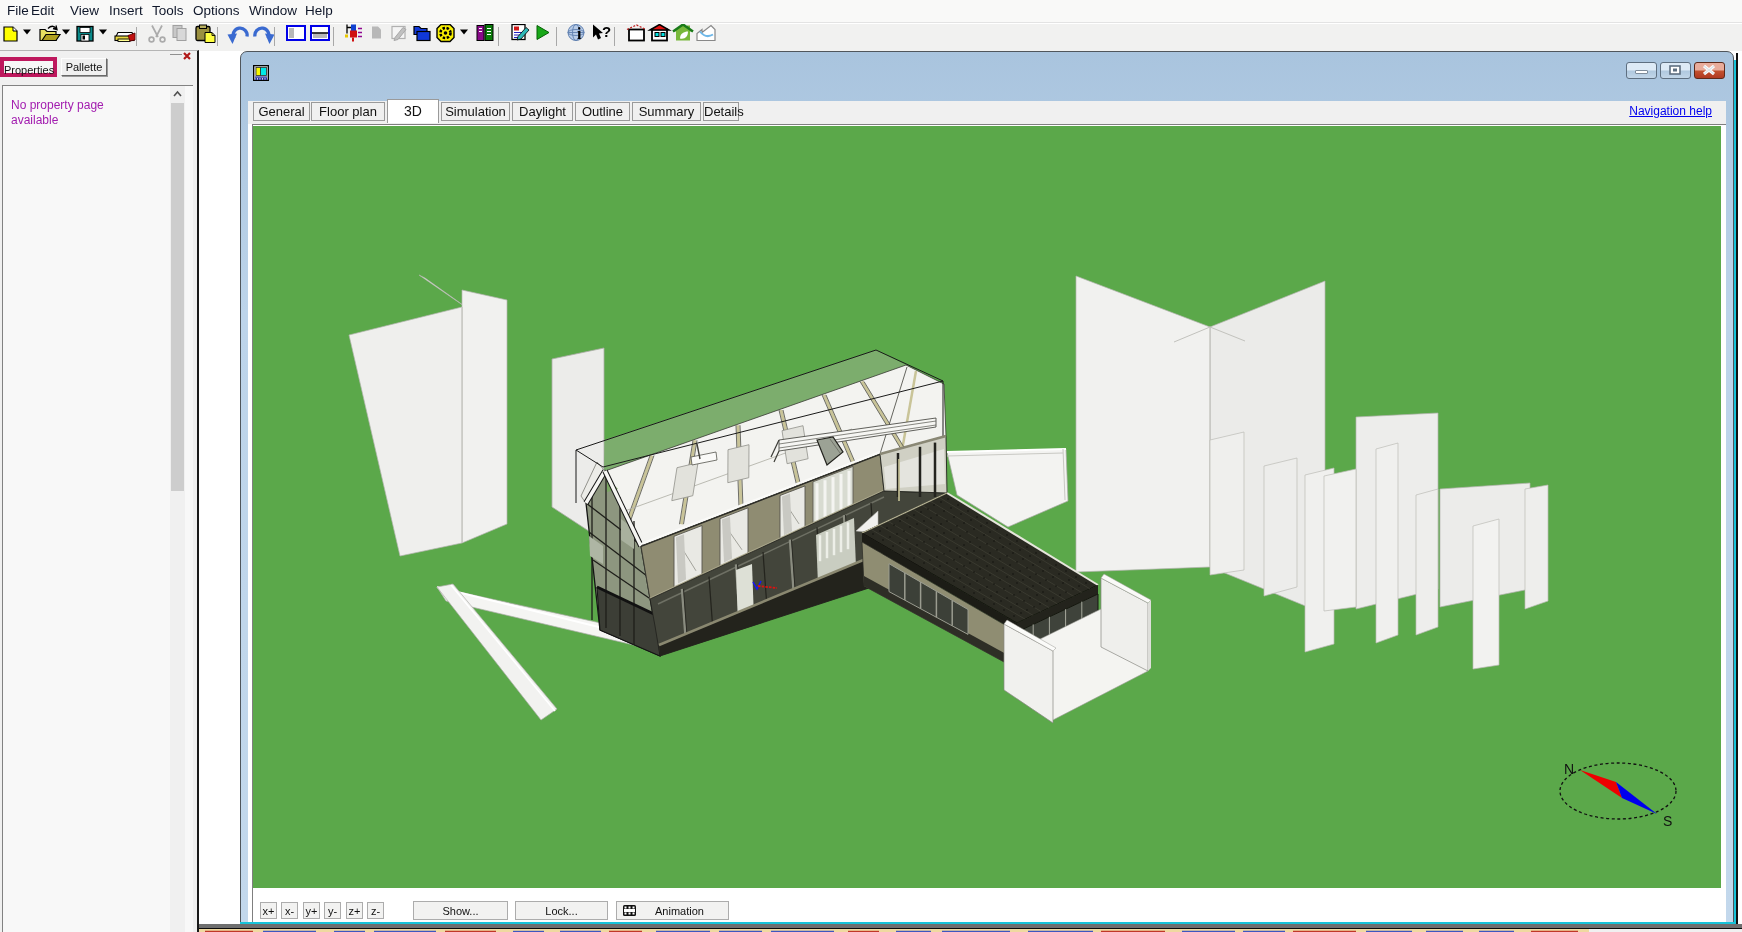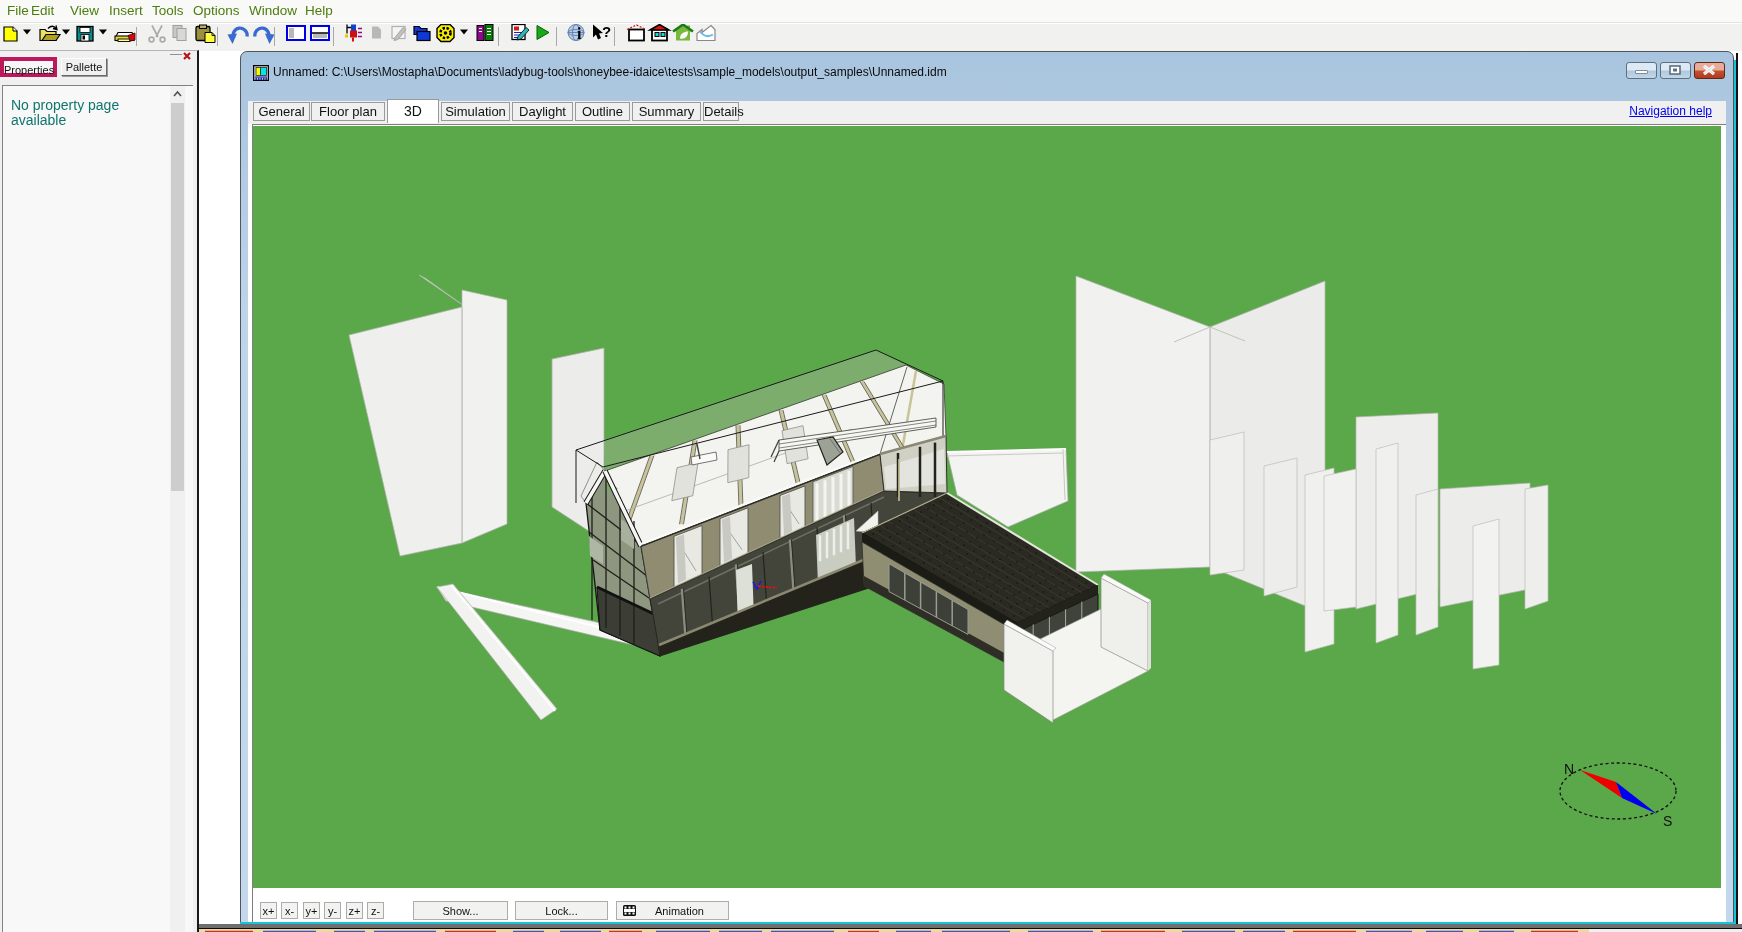--- a/index.html
+++ b/index.html
@@ -1,17 +1,17 @@
 <!DOCTYPE html>
 <html><head><meta charset="utf-8"><style>
 * { margin:0; padding:0; box-sizing:border-box; }
 html,body { width:1742px; height:932px; overflow:hidden; background:#FFFFFF;
   font-family:"Liberation Sans", sans-serif; }
 #menubar { position:absolute; left:0; top:0; width:1742px; height:23px; background:#F9F9F8;
-  border-bottom:1px solid #E3E3E3; font-size:13.5px; color:#4d7c0f; }
+  border-bottom:1px solid #E3E3E3; font-size:13.5px; color:#0f172a; }
 #menubar span { position:absolute; top:3px; }
 #toolbar { position:absolute; left:0; top:24px; width:1742px; height:27px; background:#F1F1F0; }
 #toolbar .sep { position:absolute; top:3px; width:1px; height:19px; background:#A8A8A8; }
 #panel { position:absolute; left:0; top:50px; width:199px; height:882px; background:#F0F0F0;
   border-top:1px solid #B5B5B5; border-right:2px solid #1A1A1A; }
 .tabbtn { position:absolute; font-size:11px; color:#111; text-align:center; }
 #pcontent { position:absolute; left:2px; top:34px; width:191px; height:848px; background:#F8F8F8;
   border-left:1px solid #828282; border-top:1px solid #828282; }
 #pscroll { position:absolute; right:8px; top:0px; width:15px; height:847px; background:#F0F0F0; }
 #mdi { position:absolute; left:199px; top:51px; width:1543px; height:881px; background:#FFFFFF; }
@@ -205,21 +205,21 @@
 <div id="mdi"></div>
 
 <div id="panel">
  <div style="position:absolute;left:170px;top:3px;width:12px;height:1px;background:#909090"></div>
  <svg width="10" height="10" style="position:absolute;right:4px;top:1px">
       <path d="M1,1 l6,6 M7,1 l-6,6" stroke="#B01818" stroke-width="2.2"></path>
     </svg>
  <div class="tabbtn" style="left:0px;top:6px;width:57px;height:20px;background:#F7F7F7;border:4px solid #be185d;line-height:19px">Properties</div>
  <div class="tabbtn" style="left:61px;top:7px;width:46px;height:18px;background:#F0F0F0;border:1px solid #696969;border-top-color:#FDFDFD;border-left-color:#FDFDFD;line-height:17px;box-shadow:1px 1px 0 #9a9a9a">Pallette</div>
  <div id="pcontent">
-   <div style="position:absolute;left:8px;top:12px;font-size:14px;line-height:15px;color:#0f766e">No property page<br>available</div>
+   <div style="position:absolute;left:8px;top:12px;font-size:12px;line-height:15px;color:#a21caf">No property page<br>available</div>
    <div id="pscroll">
      <div style="position:absolute;left:0;top:0;width:15px;height:17px;background:#F0F0F0">
        <svg width="15" height="17">
             <path d="M4,10 l3.5,-4 l3.5,4" fill="none" stroke="#505050" stroke-width="1.6"></path>
           </svg>
      </div>
      <div style="position:absolute;left:1px;top:17px;width:13px;height:388px;background:#CDCDCD"></div>
    </div>
  </div>
 </div>
@@ -232,21 +232,20 @@
    <rect x="7.5" y="2.5" width="6" height="8" fill="#00E8E8" stroke="#303030" stroke-width="0.8"></rect>
    <g fill="#2028A8">
         <rect x="2" y="11.5" width="12" height="1.2"></rect>
         <rect x="2.5" y="13" width="1.5" height="2"></rect>
         <rect x="5" y="13" width="1.5" height="2"></rect>
         <rect x="7.5" y="13" width="1.5" height="2"></rect>
         <rect x="10" y="13" width="1.5" height="2"></rect>
         <rect x="12.5" y="13" width="1.5" height="2"></rect>
       </g>
  </svg>
- <div style="position:absolute;left:32px;top:13px;font-size:12px;color:#0A0A0A">Unnamed: C:\Users\Mostapha\Documents\ladybug-tools\honeybee-idaice\tests\sample_models\output_samples\Unnamed.idm</div>
 
  <div class="titlebtn" style="left:1385px;background:linear-gradient(#DDEAF6 48%,#AFC8DE 52%,#C2D6E8)">
    <div style="position:absolute;left:8px;top:7px;width:13px;height:4px;background:#FFF;border:1px solid #7E8C9A;border-radius:1px"></div>
     </div>
  <div class="titlebtn" style="left:1419px;background:linear-gradient(#DDEAF6 48%,#AFC8DE 52%,#C2D6E8)">
    <svg width="29" height="15">
         <rect x="9" y="3" width="10" height="8" fill="#FFF" stroke="#5E6F80" stroke-width="1.6"></rect>
         <rect x="12" y="5.5" width="4" height="3" fill="#5E6F80"></rect>
       </svg></div>
  <div class="titlebtn" style="left:1453px;background:linear-gradient(#E9AC9B 45%,#C2512F 55%,#B03A22);border-color:#5E2A1A">

